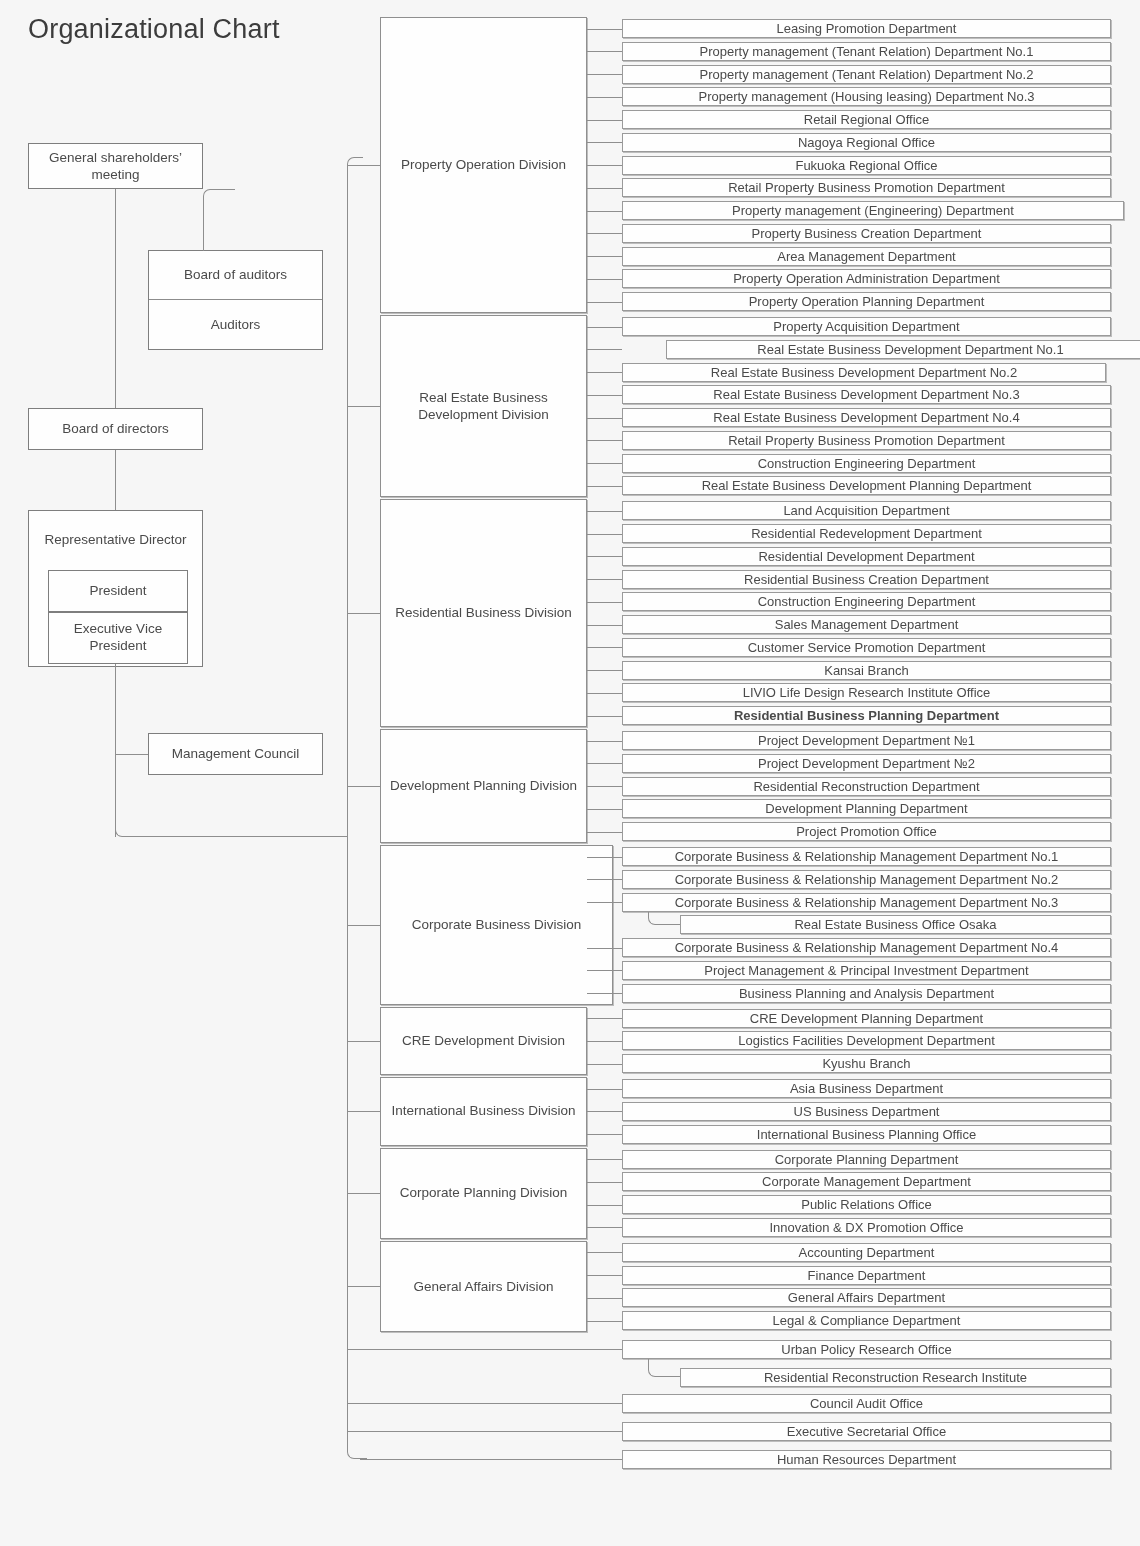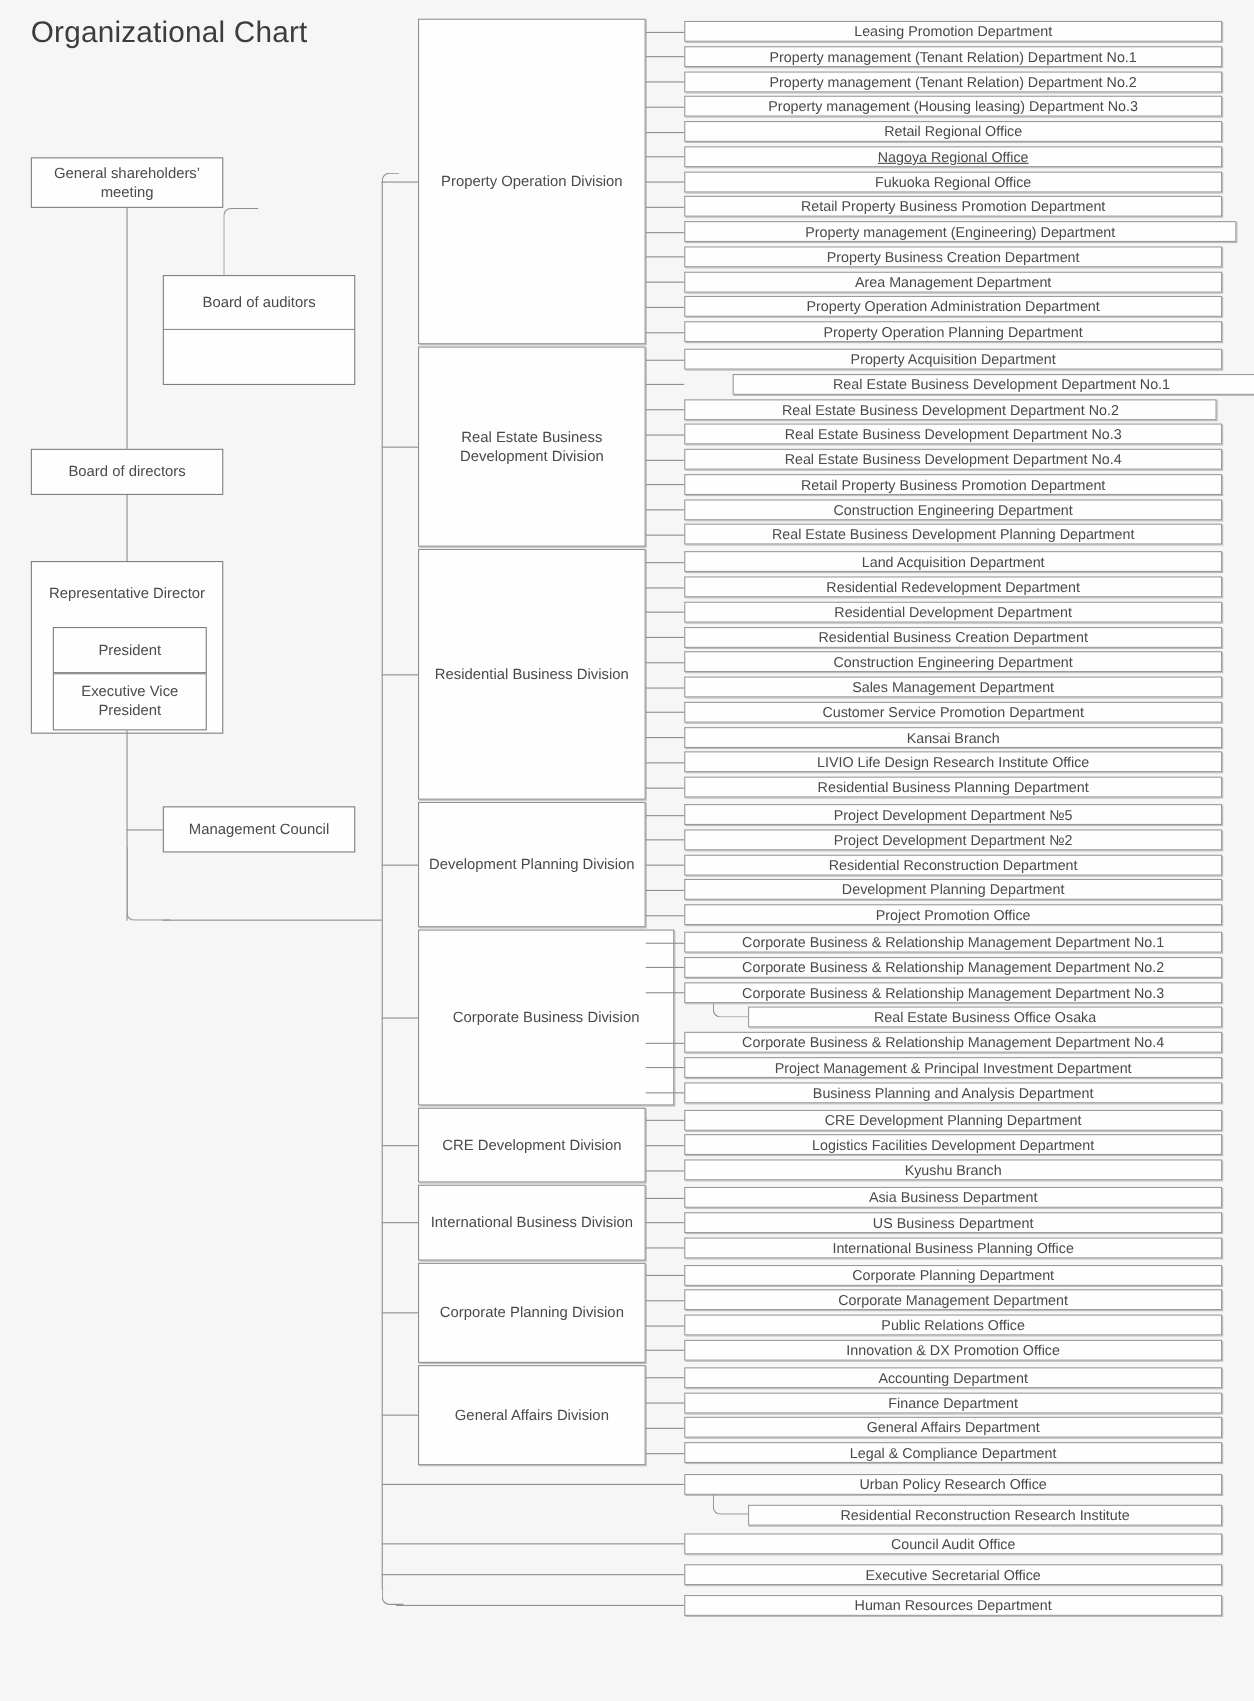--- a/index.html
+++ b/index.html
@@ -84,37 +84,38 @@
 <body>
 
 <div id="stage">
 
   <div class="title">Organizational Chart</div>
 
   <div id="governance-layer">
       <div class="box plain" style="left: 28px; top: 143px; width: 175px; height: 46px;">General shareholders’ meeting</div>
       <div class="box plain stack" style="left: 148px; top: 250px; width: 175px; height: 100px;">
         <div class="stack-row" style="height: 49px; border-bottom: 1px solid rgb(140, 140, 140);">Board of auditors</div>
+        <div class="stack-row" style="height: 50px;">Auditors</div>
       </div>
       <div class="box plain" style="left: 28px; top: 408px; width: 175px; height: 42px;">Board of directors</div>
       <div class="box plain stack" style="left: 28px; top: 510px; width: 175px; height: 157px;">
         <div class="stack-row" style="height: 55px; line-height: 1.25; padding: 4px 6px 0px;">Representative Director</div>
       </div>
       <div class="box plain" style="left: 48px; top: 570px; width: 140px; height: 42px;">President</div>
       <div class="box plain" style="left: 48px; top: 612px; width: 140px; height: 52px; line-height: 1.25;">Executive Vice President</div>
       <div class="box plain" style="left: 148px; top: 733px; width: 175px; height: 42px;">Management Council</div>
     </div>
 
   <div id="divisions-layer">
       <div class="dept" style="left: 622px; top: 19px; width: 489px;">Leasing Promotion Department</div>
       <div class="dept" style="left: 622px; top: 41.75px; width: 489px;">Property management (Tenant Relation) Department No.1</div>
       <div class="dept" style="left: 622px; top: 64.5px; width: 489px;">Property management (Tenant Relation) Department No.2</div>
       <div class="dept" style="left: 622px; top: 87.25px; width: 489px;">Property management (Housing leasing) Department No.3</div>
       <div class="dept" style="left: 622px; top: 110px; width: 489px;">Retail Regional Office</div>
-      <div class="dept" style="left: 622px; top: 132.75px; width: 489px; text-decoration: underline;">Nagoya Regional Office</div>
+      <div class="dept" style="left: 622px; top: 132.75px; width: 489px;">Nagoya Regional Office</div>
       <div class="dept" style="left: 622px; top: 155.5px; width: 489px;">Fukuoka Regional Office</div>
       <div class="dept" style="left: 622px; top: 178.25px; width: 489px;">Retail Property Business Promotion Department</div>
       <div class="dept" style="left: 622px; top: 201px; width: 502px;">Property management (Engineering) Department</div>
       <div class="dept" style="left: 622px; top: 223.75px; width: 489px;">Property Business Creation Department</div>
       <div class="dept" style="left: 622px; top: 246.5px; width: 489px;">Area Management Department</div>
       <div class="dept" style="left: 622px; top: 269.25px; width: 489px;">Property Operation Administration Department</div>
       <div class="dept" style="left: 622px; top: 292px; width: 489px;">Property Operation Planning Department</div>
       <div class="division" style="left: 380px; top: 17px; width: 207px; height: 296px;">Property Operation Division</div>
       <div class="dept" style="left: 622px; top: 317px; width: 489px;">Property Acquisition Department</div>
       <div class="dept" style="left: 622px; top: 339.75px; width: 489px; margin-left: 44px;">Real Estate Business Development Department No.1</div>
@@ -127,23 +128,23 @@
       <div class="division" style="left: 380px; top: 315px; width: 207px; height: 182.25px;">Real Estate Business Development Division</div>
       <div class="dept" style="left: 622px; top: 501.25px; width: 489px;">Land Acquisition Department</div>
       <div class="dept" style="left: 622px; top: 524px; width: 489px;">Residential Redevelopment Department</div>
       <div class="dept" style="left: 622px; top: 546.75px; width: 489px;">Residential Development Department</div>
       <div class="dept" style="left: 622px; top: 569.5px; width: 489px;">Residential Business Creation Department</div>
       <div class="dept" style="left: 622px; top: 592.25px; width: 489px;">Construction Engineering Department</div>
       <div class="dept" style="left: 622px; top: 615px; width: 489px;">Sales Management Department</div>
       <div class="dept" style="left: 622px; top: 637.75px; width: 489px;">Customer Service Promotion Department</div>
       <div class="dept" style="left: 622px; top: 660.5px; width: 489px;">Kansai Branch</div>
       <div class="dept" style="left: 622px; top: 683.25px; width: 489px;">LIVIO Life Design Research Institute Office</div>
-      <div class="dept" style="left: 622px; top: 706px; width: 489px;">Residential Business Planning Department</div>
+      <div class="dept" style="left: 622px; top: 706px; width: 489px; font-weight: bold;">Residential Business Planning Department</div>
       <div class="division" style="left: 380px; top: 499.25px; width: 207px; height: 227.75px;">Residential Business Division</div>
-      <div class="dept" style="left: 622px; top: 731px; width: 489px;">Project Development Department №5</div>
+      <div class="dept" style="left: 622px; top: 731px; width: 489px;">Project Development Department №1</div>
       <div class="dept" style="left: 622px; top: 753.75px; width: 489px;">Project Development Department №2</div>
       <div class="dept" style="left: 622px; top: 776.5px; width: 489px;">Residential Reconstruction Department</div>
       <div class="dept" style="left: 622px; top: 799.25px; width: 489px;">Development Planning Department</div>
       <div class="dept" style="left: 622px; top: 822px; width: 489px;">Project Promotion Office</div>
       <div class="division" style="left: 380px; top: 729px; width: 207px; height: 114px;">Development Planning Division</div>
       <div class="dept" style="left: 622px; top: 847px; width: 489px;">Corporate Business &amp; Relationship Management Department No.1</div>
       <div class="dept" style="left: 622px; top: 869.75px; width: 489px;">Corporate Business &amp; Relationship Management Department No.2</div>
       <div class="dept" style="left: 622px; top: 892.5px; width: 489px;">Corporate Business &amp; Relationship Management Department No.3</div>
       <div class="dept" style="left: 680px; top: 915.25px; width: 431px;">Real Estate Business Office Osaka</div>
       <div class="dept" style="left: 622px; top: 938px; width: 489px;">Corporate Business &amp; Relationship Management Department No.4</div>

